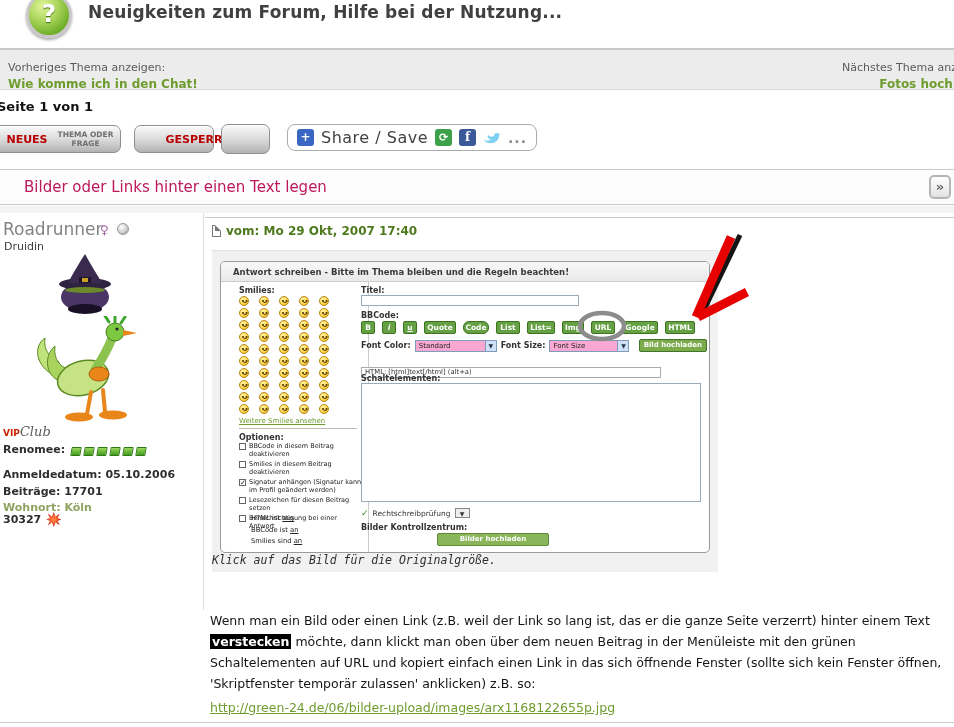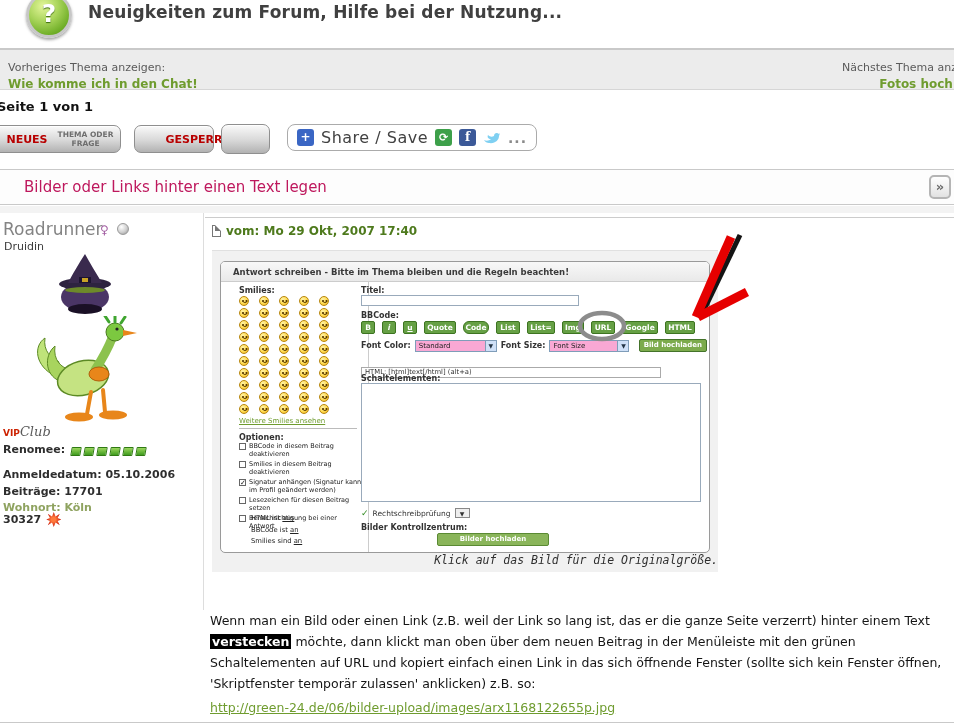--- a/index.html
+++ b/index.html
@@ -137,21 +137,21 @@
   .msg-label { left:4px; top:92px; }
   .msg-area { left:4px; top:101px; width:340px; height:119px; border:1px solid #9ab; background:#fff; }
   .spell-row { left:4px; top:226px; display:flex; align-items:center; gap:4px; }
   .spell-check { color:#2f8a1f; font-size:9px; font-weight:bold; }
   .spell-label { font-size:7.5px; color:#333; }
   .spell-dd { width:15px; height:10px; border:1px solid #888; background:#eee; font-size:6px; text-align:center; line-height:9px; color:#333; cursor:pointer; }
   .bkz-label { left:4px; top:241px; }
   .big-upload { left:80px; top:251px; width:112px; height:13px; background:#8ab55a; border:1px solid #5a8a33; border-radius:2px;
     color:#fff; font-weight:bold; font-size:7px; text-align:center; line-height:11px; cursor:pointer; }
 
-  .caption { position:absolute; left:212px; top:553px; width:506px; text-align:right; font-family:"DejaVu Sans Mono", monospace;
+  .caption { position:absolute; left:212px; top:553px; width:506px; text-align:left; font-family:"DejaVu Sans Mono", monospace;
     font-style:italic; font-size:11.5px; color:#2e2e2e; }
 
   
   .body-text { position:absolute; left:210px; top:610px; width:744px; font-size:12.5px; line-height:21px; color:#151515; }
   .hl { background:#000; color:#fff; font-weight:bold; padding:0 2px; }
   .body-link { position:absolute; left:210px; top:700px; font-size:12.5px; color:#6f9c2f; text-decoration:underline; cursor:pointer; }
 
   .bottom-line { position:absolute; left:0; top:722px; width:954px; height:1px; background:#c9c9c9; }
 
   .overlay { position:absolute; left:0; top:0; width:954px; height:727px; pointer-events:none; z-index:50; }

